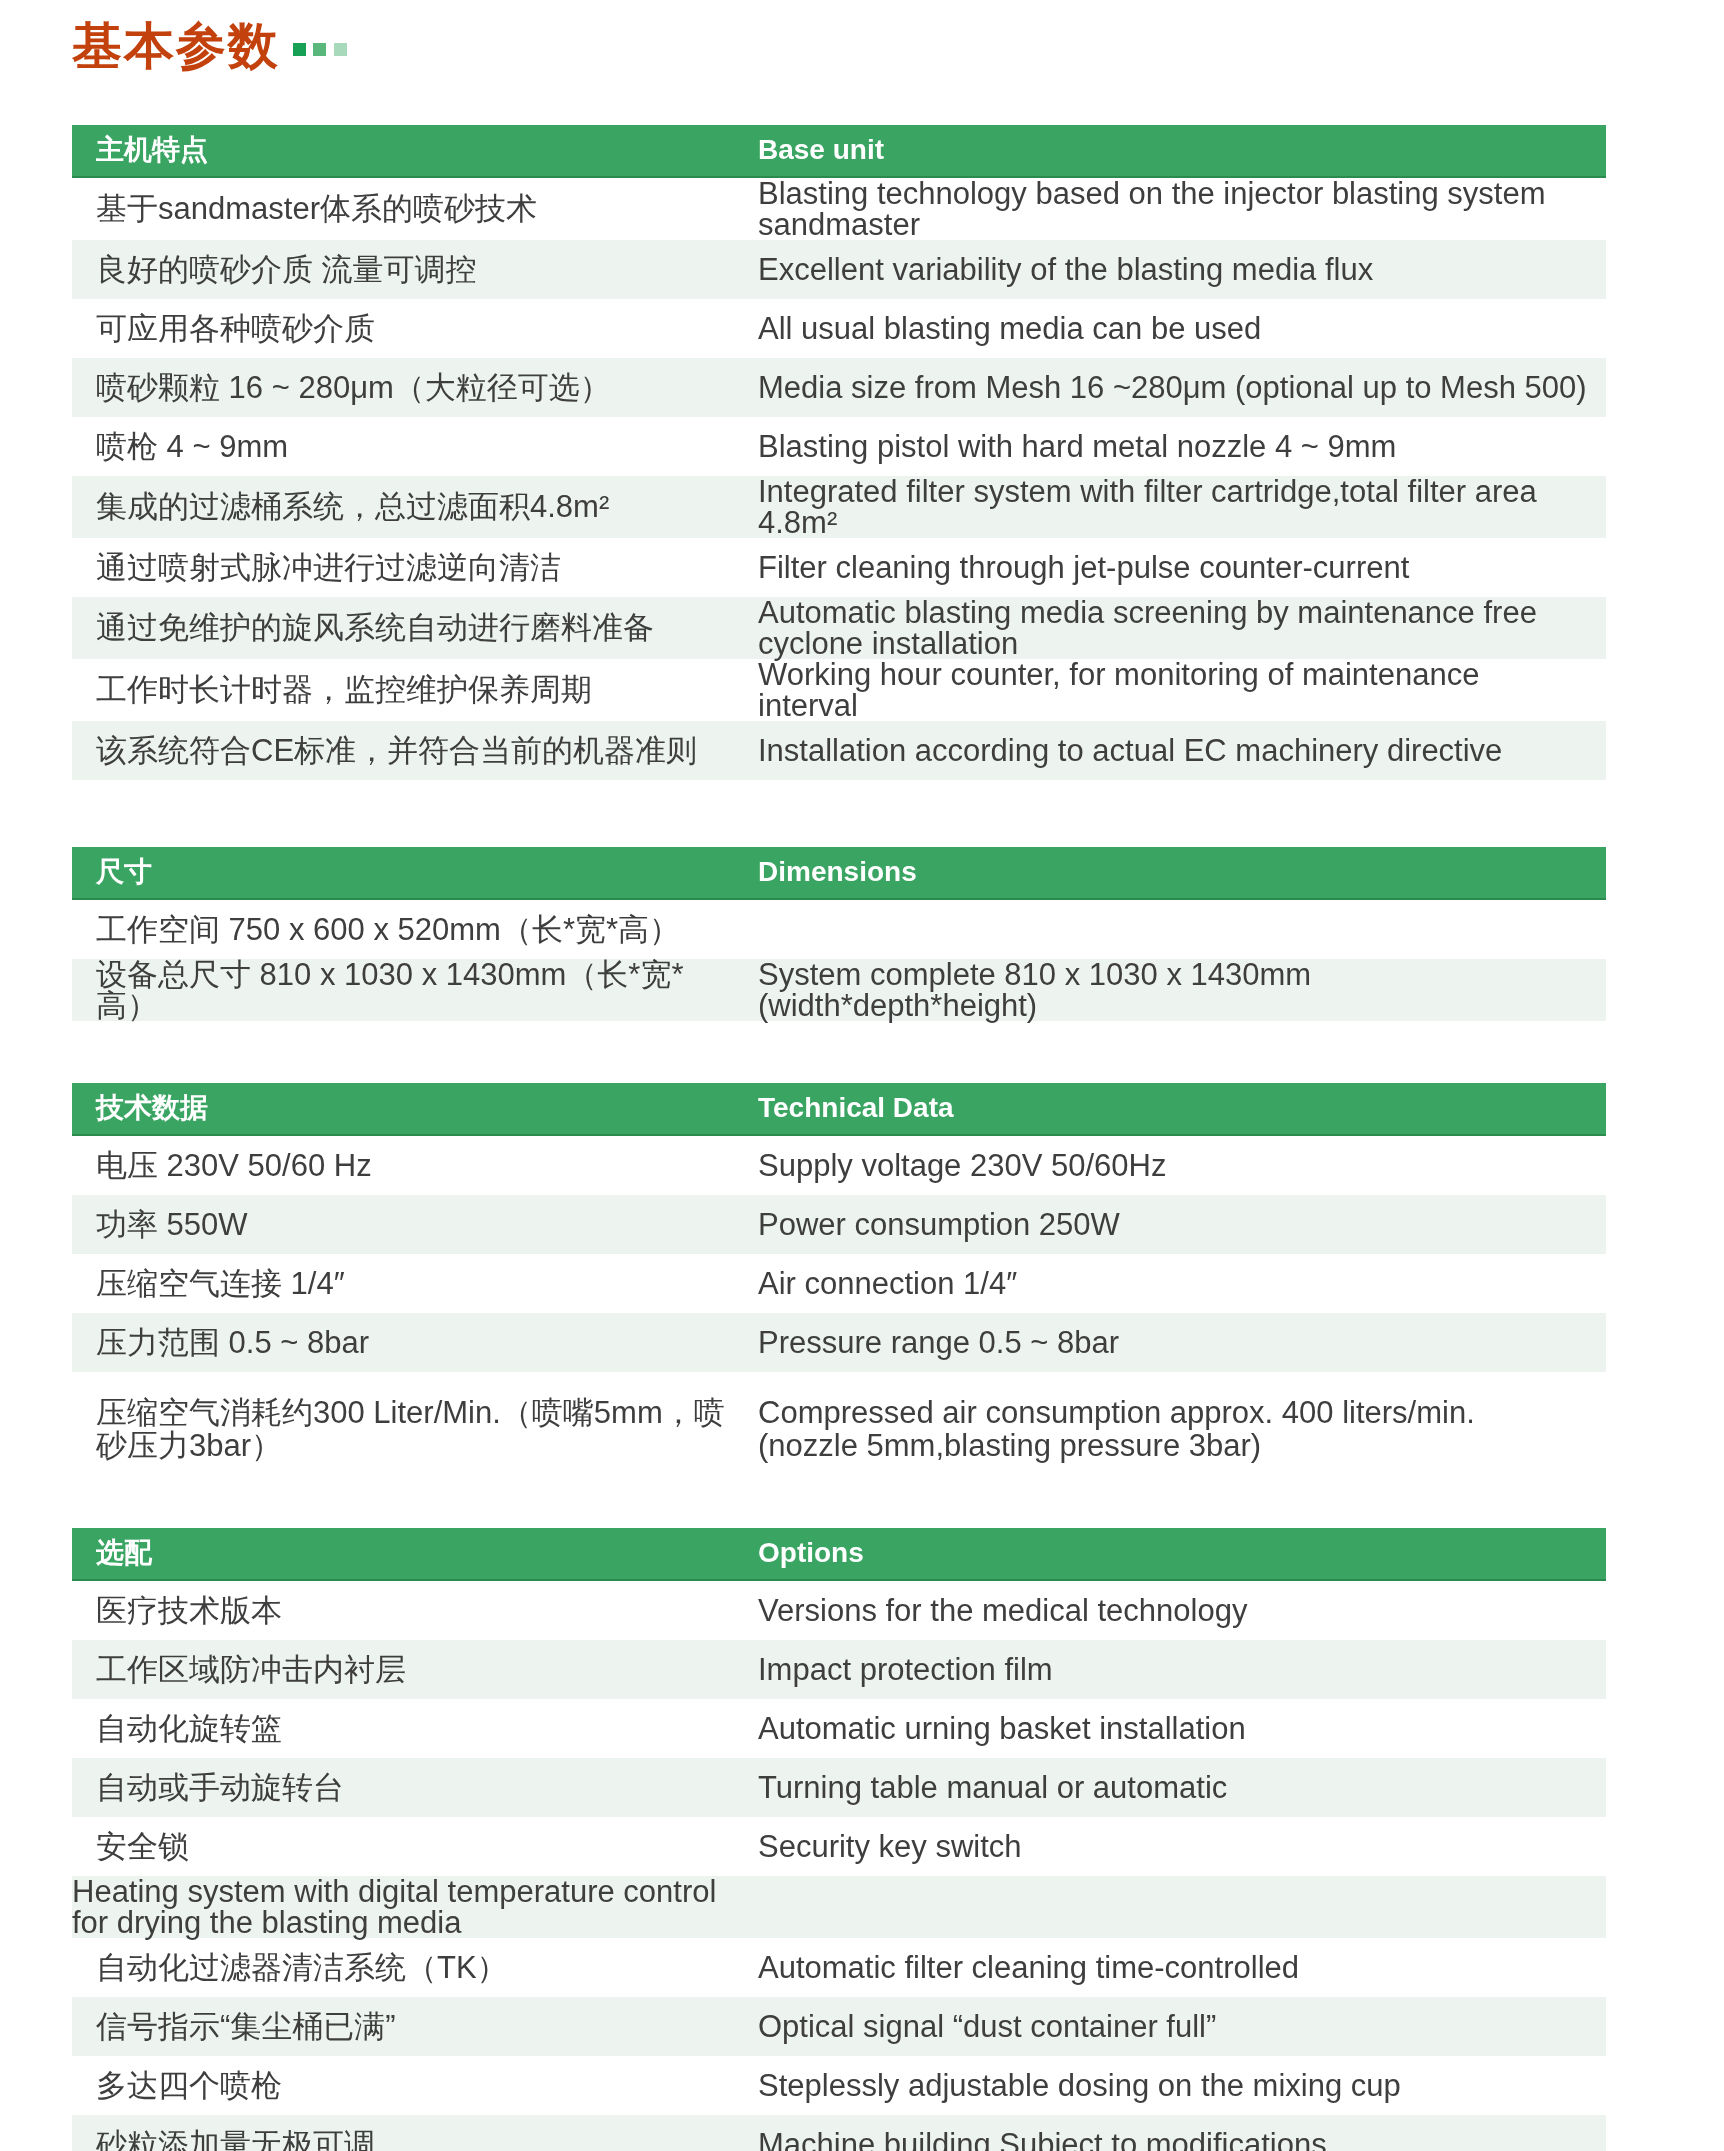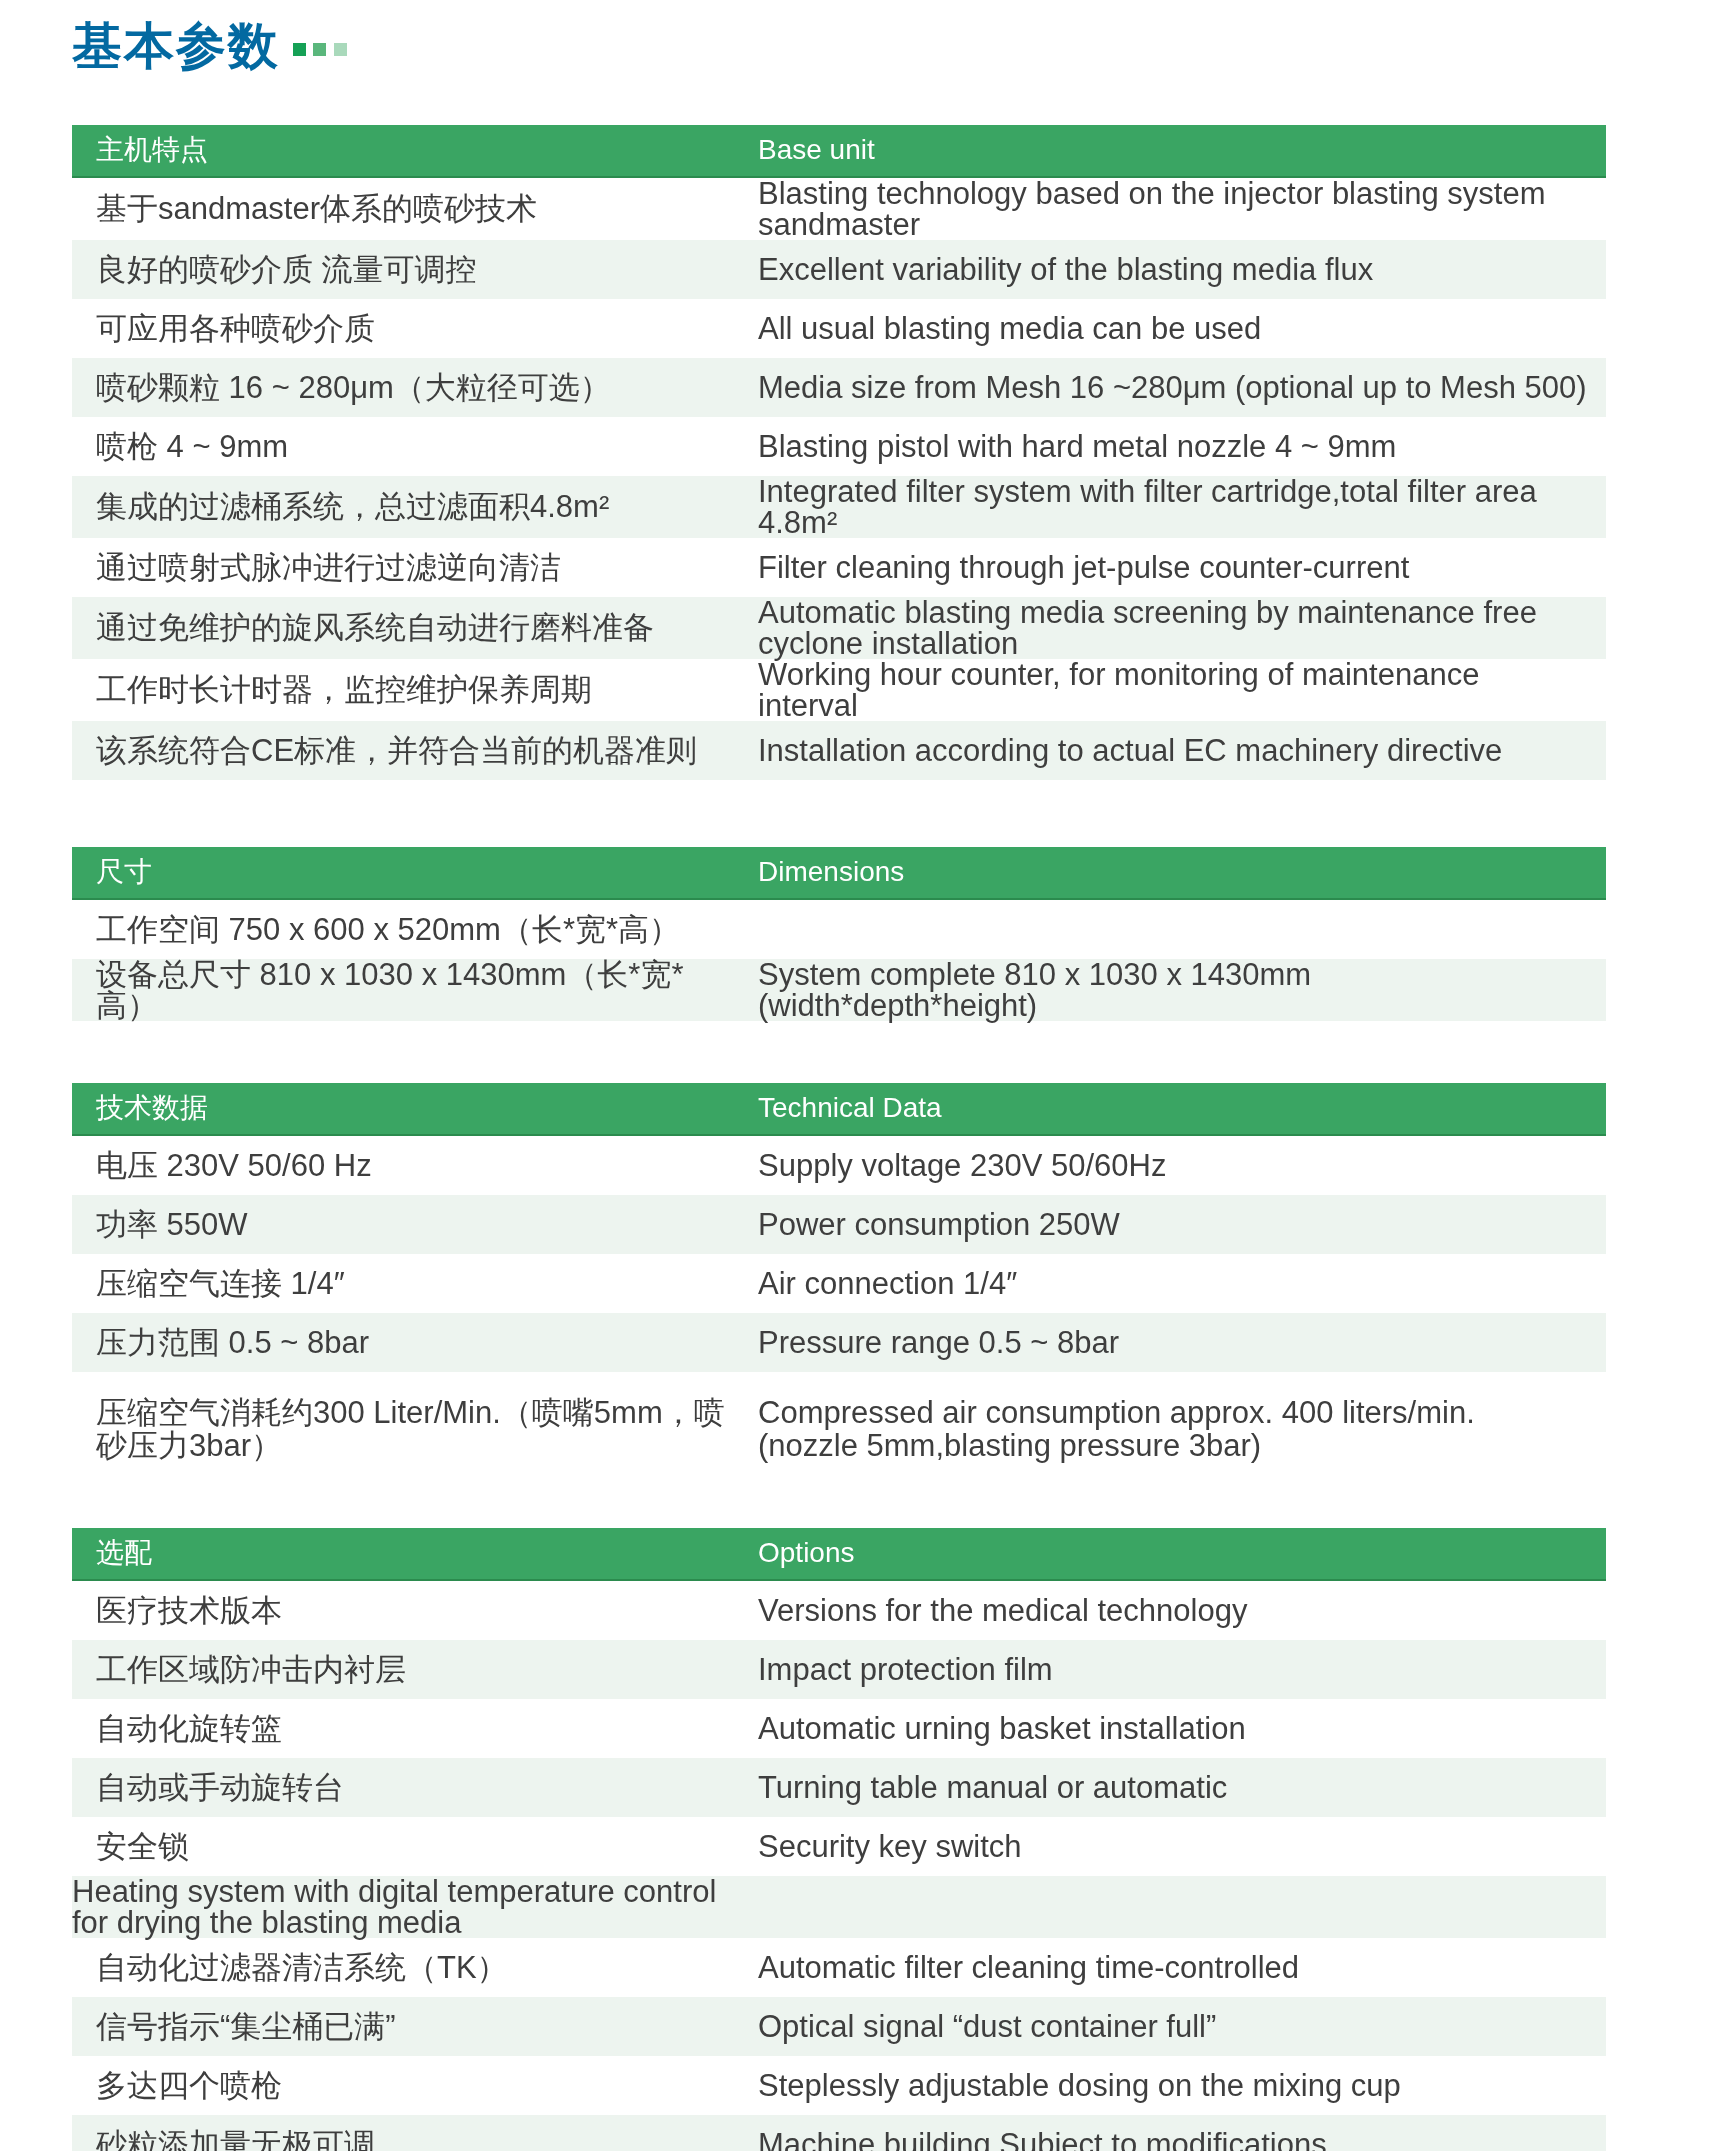--- a/index.html
+++ b/index.html
@@ -21,21 +21,21 @@
   .title-row{
     display:flex;
     align-items:flex-start;
     height:54px;
     margin-bottom:52px;
   }
   .page-title{
     font-size:50px;
     line-height:54px;
     font-weight:bold;
-    color:#0369a1;
+    color:#c2410c;
     letter-spacing:1.9px;
     text-align:right;
   }
   .accent-squares{
     display:flex;
     gap:7.5px;
     margin:24px 0 0 13px;
   }
   .accent-squares .sq{
     width:13px;height:13px;
@@ -53,21 +53,21 @@
   .spec-table.mb3{margin-bottom:42px;}
   .t-header{
     display:grid;
     grid-template-columns:686px 1fr;
     align-items:center;
     height:51px;
     background:#3aa563;
     border-bottom:2.8px solid #2b8b4e;
     color:#ffffff;
     font-size:28px;
-    font-weight:normal;
+    font-weight:bold;
   }
   .t-header .h-zh{padding-left:24px;}
   .rows .row{
     display:grid;
     grid-template-columns:686px 1fr;
     align-items:center;
     min-height:59px;
     font-size:31px;
     line-height:31px;
   }

